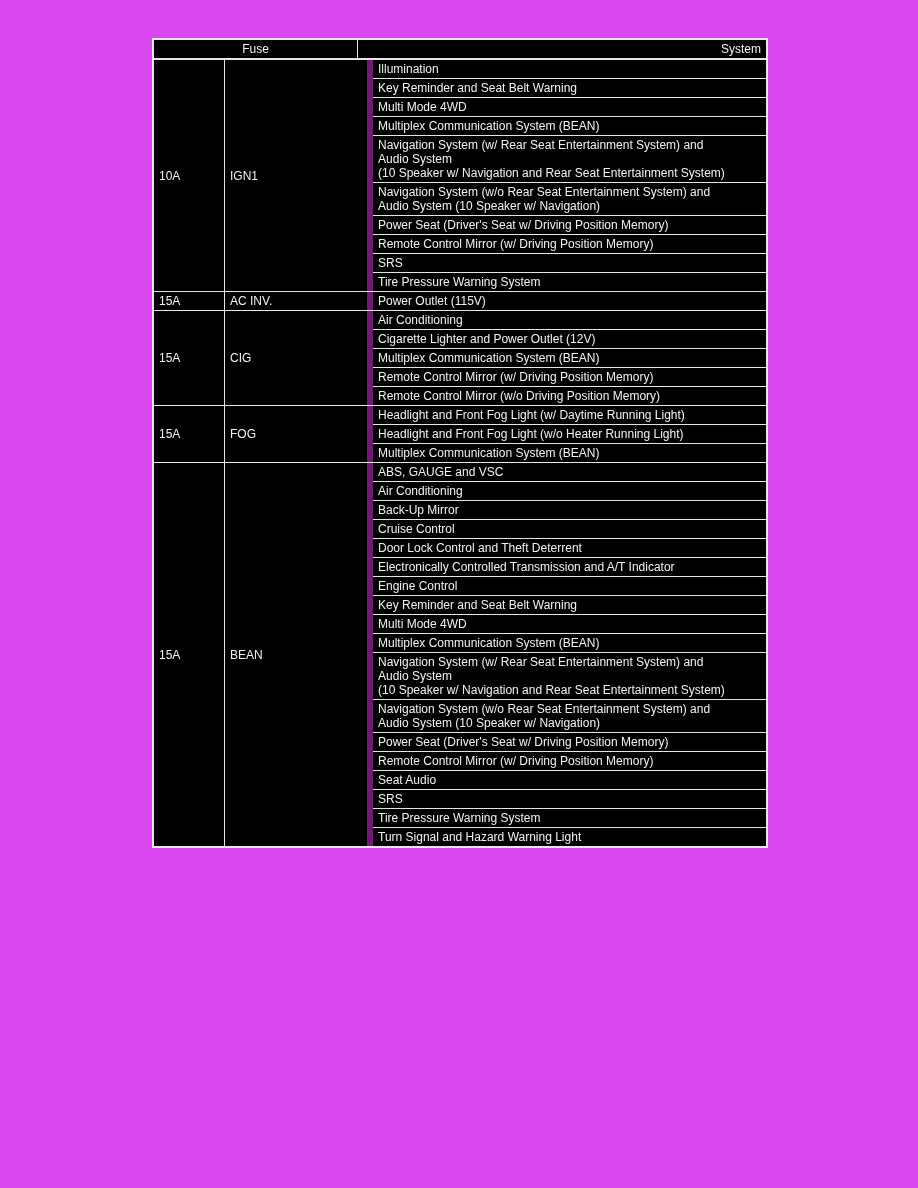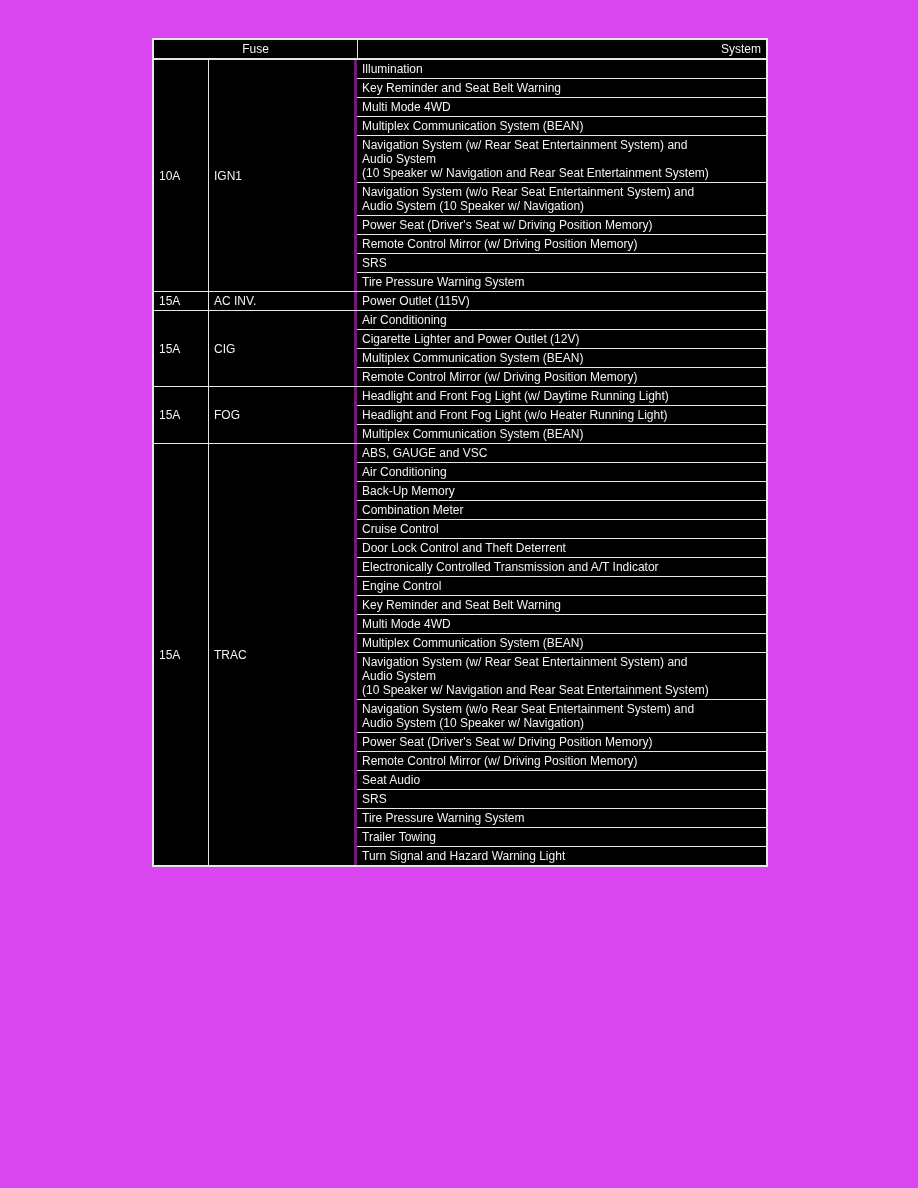--- a/index.html
+++ b/index.html
@@ -51,26 +51,26 @@
   .group-row:first-child {
     border-top: none;
   }
   .cell {
     box-sizing: border-box;
     padding: 2px 5px;
     display: flex;
     align-items: center;
   }
   .amp {
-    width: 55px;
+    width: 71px;
     border-right: 1px solid #e6e6e6;
   }
   .name {
     width: 148px;
-    border-right: 3px solid #701a75;
+    border-right: 6px solid #701a75;
   }
   .syscol {
     flex: 1;
     display: flex;
     flex-direction: column;
   }
   .sysline {
     padding: 2px 5px;
     border-top: 1px solid #e6e6e6;
     white-space: pre-line;
@@ -116,55 +116,54 @@
           </div>
         </div>
         <div class="group-row">
           <div class="cell amp">15A</div>
           <div class="cell name">CIG</div>
           <div class="syscol">
             <div class="sysline">Air Conditioning</div>
             <div class="sysline">Cigarette Lighter and Power Outlet (12V)</div>
             <div class="sysline">Multiplex Communication System (BEAN)</div>
             <div class="sysline">Remote Control Mirror (w/ Driving Position Memory)</div>
+            <div class="sysline">Remote Control Mirror (w/o Driving Position Memory)</div>
           </div>
         </div>
         <div class="group-row">
           <div class="cell amp">15A</div>
           <div class="cell name">FOG</div>
           <div class="syscol">
             <div class="sysline">Headlight and Front Fog Light (w/ Daytime Running Light)</div>
             <div class="sysline">Headlight and Front Fog Light (w/o Heater Running Light)</div>
             <div class="sysline">Multiplex Communication System (BEAN)</div>
           </div>
         </div>
         <div class="group-row">
           <div class="cell amp">15A</div>
-          <div class="cell name">TRAC</div>
+          <div class="cell name">BEAN</div>
           <div class="syscol">
             <div class="sysline">ABS, GAUGE and VSC</div>
             <div class="sysline">Air Conditioning</div>
-            <div class="sysline">Back-Up Memory</div>
-            <div class="sysline">Combination Meter</div>
+            <div class="sysline">Back-Up Mirror</div>
             <div class="sysline">Cruise Control</div>
             <div class="sysline">Door Lock Control and Theft Deterrent</div>
             <div class="sysline">Electronically Controlled Transmission and A/T Indicator</div>
             <div class="sysline">Engine Control</div>
             <div class="sysline">Key Reminder and Seat Belt Warning</div>
             <div class="sysline">Multi Mode 4WD</div>
             <div class="sysline">Multiplex Communication System (BEAN)</div>
             <div class="sysline">Navigation System (w/ Rear Seat Entertainment System) and
 Audio System
 (10 Speaker w/ Navigation and Rear Seat Entertainment System)</div>
             <div class="sysline">Navigation System (w/o Rear Seat Entertainment System) and
 Audio System (10 Speaker w/ Navigation)</div>
             <div class="sysline">Power Seat (Driver's Seat w/ Driving Position Memory)</div>
             <div class="sysline">Remote Control Mirror (w/ Driving Position Memory)</div>
             <div class="sysline">Seat Audio</div>
             <div class="sysline">SRS</div>
             <div class="sysline">Tire Pressure Warning System</div>
-            <div class="sysline">Trailer Towing</div>
             <div class="sysline">Turn Signal and Hazard Warning Light</div>
           </div>
         </div>
       </div>
   </div>
 </div>
 
 </body></html>

